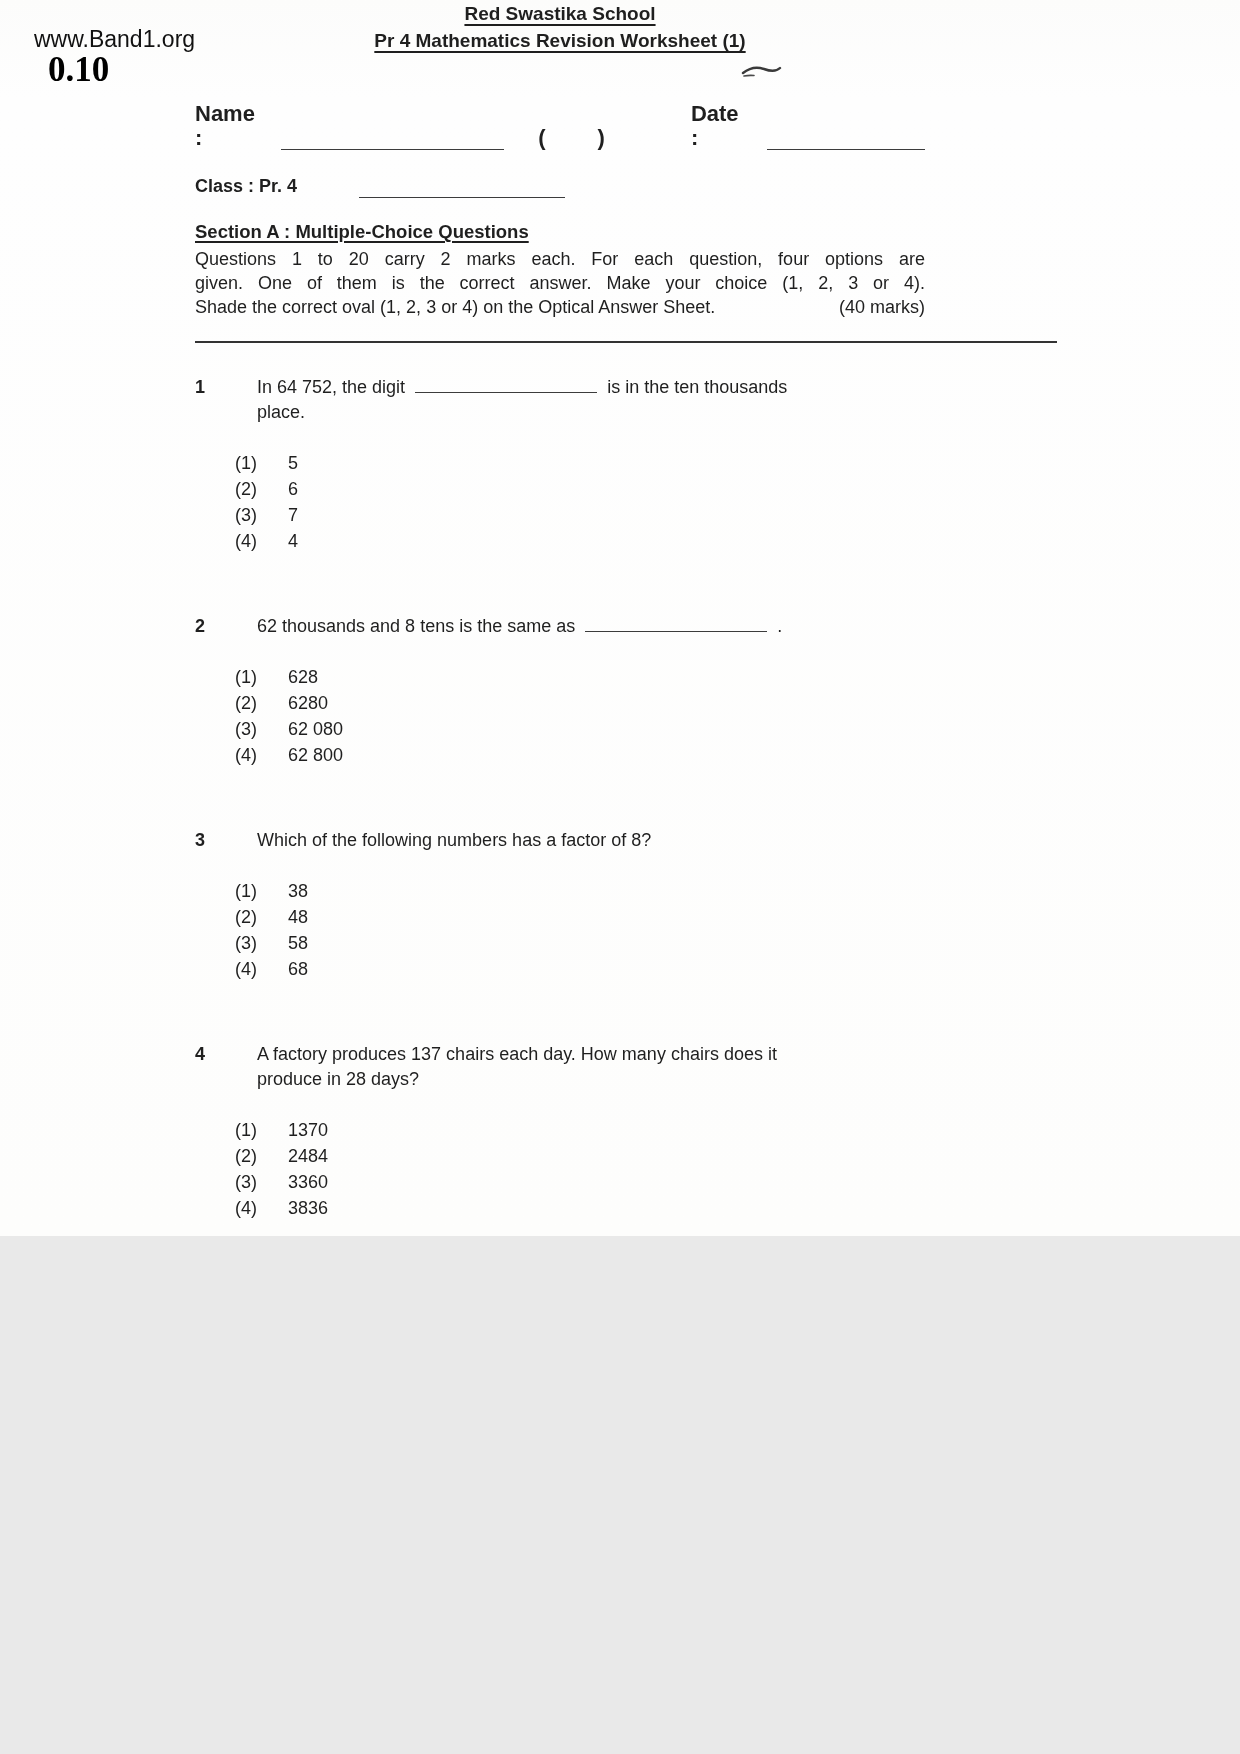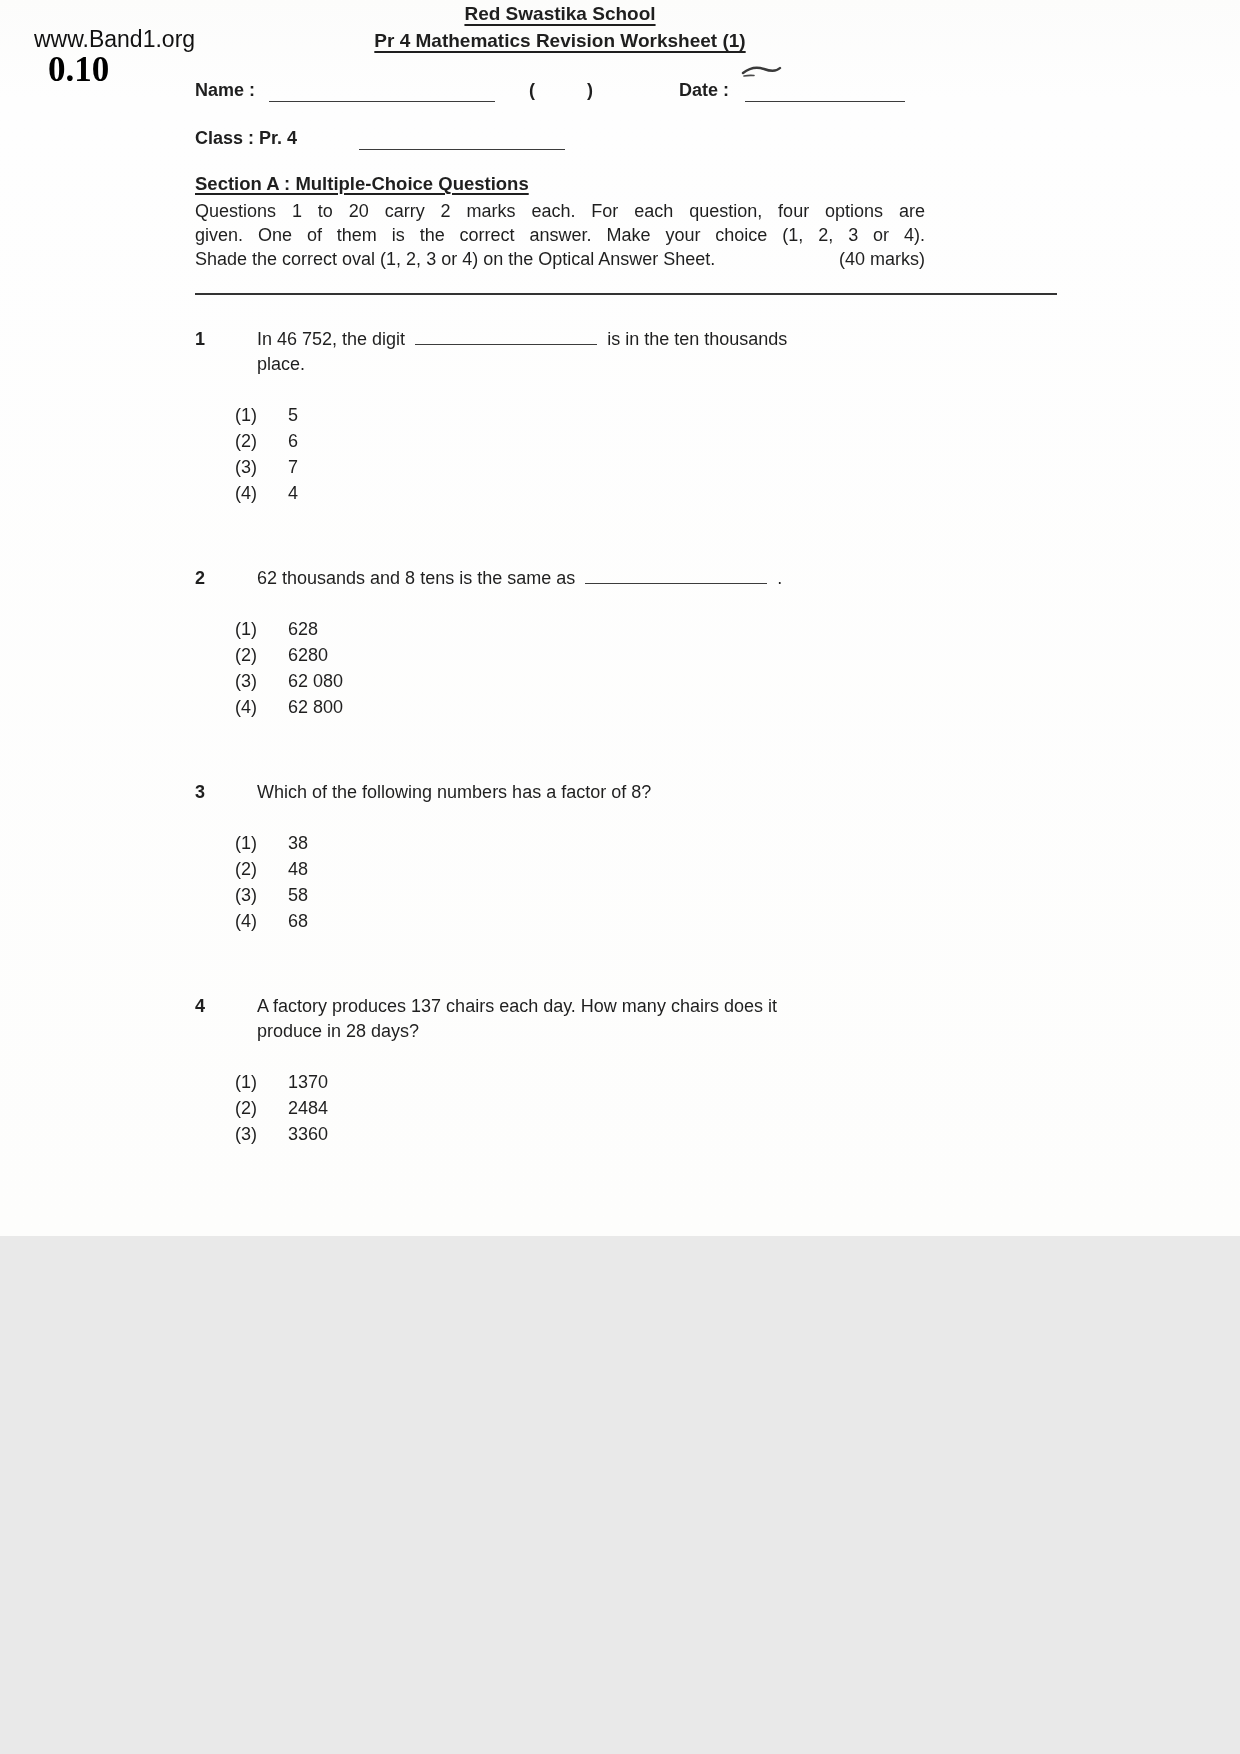--- a/index.html
+++ b/index.html
@@ -34,21 +34,21 @@
     font-size: 18px; line-height: 24px;
   }
 
   .doc-header { text-align: center; font-weight: bold; font-size: 19px; line-height: 27px; }
   .doc-header div {
     text-decoration: underline;
     text-underline-offset: 4px;
     text-decoration-thickness: 1.5px;
   }
 
-  .name-row { display: flex; align-items: flex-end; margin-top: 24px; font-weight: bold; font-size: 18px; }
+  .name-row { display: flex; align-items: flex-end; margin-top: 48px; font-weight: bold; font-size: 22px; }
   .class-row { display: flex; align-items: flex-end; margin-top: 24px; font-weight: bold; font-size: 18px; gap: 36px; }
   .fill-line { display: inline-block; height: 24px; border-bottom: 1.7px solid #3c3c3c; }
   .line-name  { width: 226px; margin-left: 14px; }
   .line-date  { width: 160px; margin-left: 16px; }
   .line-class { width: 206px; margin-left: 26px; }
   .paren-open  { margin-left: 34px; }
   .paren-close { margin-left: 52px; }
   .date-label  { margin-left: 86px; }
 
   .section-heading {
@@ -135,21 +135,21 @@
         <span class="inst-marks">(40 marks)</span>
       </div>
     </div>
 
     <hr class="divider">
 
     <div class="questions" id="questions">
         <div class="question">
           <div class="q-row">
             <div class="q-num">1</div>
-            <div class="q-text"><span>In 46 752, the digit</span> <span class="blank"></span> <span>is in the ten thousands</span> <br> <span>place.</span> </div>
+            <div class="q-text"><span>In 64 752, the digit</span> <span class="blank"></span> <span>is in the ten thousands</span> <br> <span>place.</span> </div>
           </div>
           <div class="options">
             <div class="option"><span class="opt-label">(1)</span><span class="opt-value">5</span></div>
             <div class="option"><span class="opt-label">(2)</span><span class="opt-value">6</span></div>
             <div class="option"><span class="opt-label">(3)</span><span class="opt-value">7</span></div>
             <div class="option"><span class="opt-label">(4)</span><span class="opt-value">4</span></div>
           </div>
         </div>
         <div class="question">
           <div class="q-row">
@@ -177,20 +177,21 @@
         </div>
         <div class="question">
           <div class="q-row">
             <div class="q-num">4</div>
             <div class="q-text"><span>A factory produces 137 chairs each day. How many chairs does it</span> <br> <span>produce in 28 days?</span> </div>
           </div>
           <div class="options">
             <div class="option"><span class="opt-label">(1)</span><span class="opt-value">1370</span></div>
             <div class="option"><span class="opt-label">(2)</span><span class="opt-value">2484</span></div>
             <div class="option"><span class="opt-label">(3)</span><span class="opt-value">3360</span></div>
+            <div class="option"><span class="opt-label">(4)</span><span class="opt-value">3836</span></div>
           </div>
         </div>
       </div>
 
   </div>
 
   <div class="page-number">1</div>
   <div class="bottom-watermark">www.Band1.org</div>
 
 </div>

